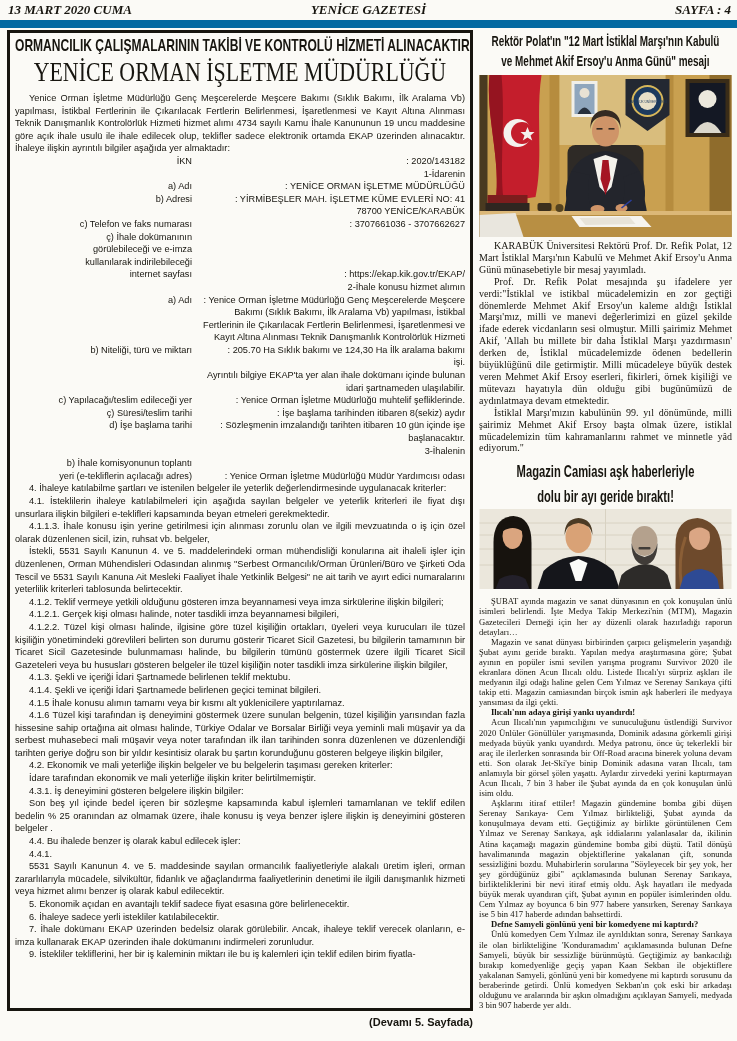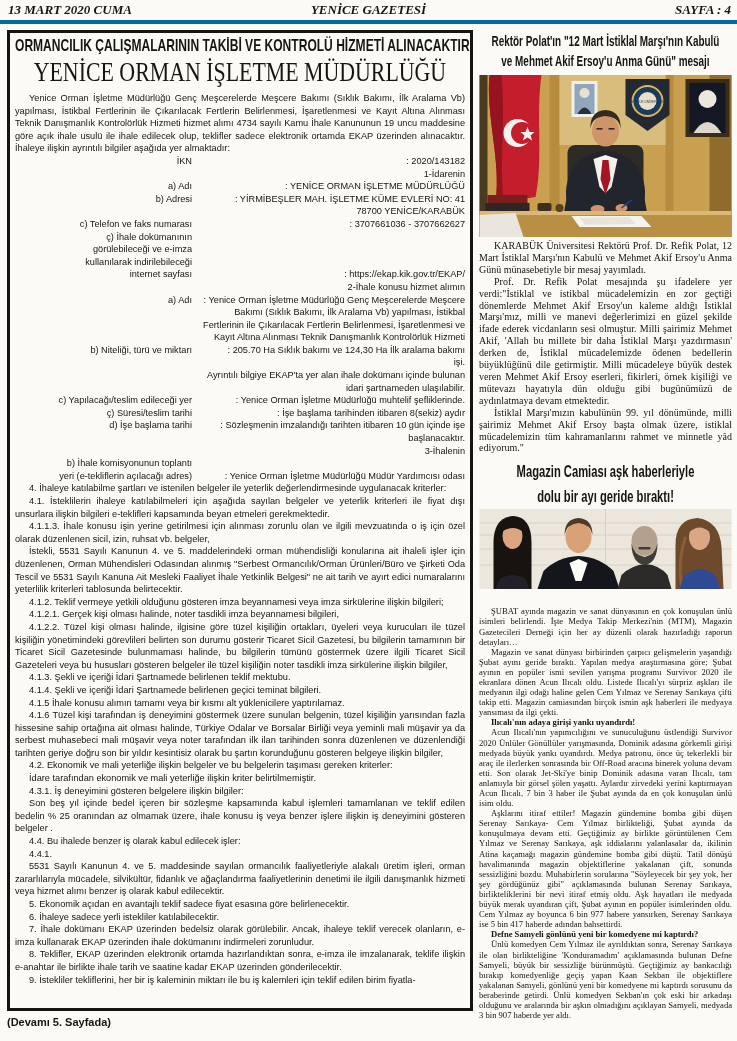--- a/index.html
+++ b/index.html
@@ -1,19 +1,19 @@
 <!DOCTYPE html>
 <html lang="tr"><head>
 <meta charset="utf-8">
 <style>
   html,body{margin:0;padding:0;background:#e9e7e1;}
   .page{position:relative;width:737px;height:1041px;background:#fbfaf6;overflow:hidden;
         color:#17150f;font-family:"Liberation Sans",sans-serif;}
   
-  .hdr{position:absolute;left:0;top:0;width:737px;height:20px;border-bottom:4px solid #0369a1;
+  .hdr{position:absolute;left:0;top:0;width:737px;height:20px;border-bottom:8px solid #0369a1;
        font:bold italic 13px/18px "Liberation Serif",serif;}
   .hdr-date{position:absolute;left:8px;top:1px;}
   .hdr-mast{position:absolute;left:50%;top:1px;transform:translateX(-50%);}
   .hdr-page{position:absolute;right:6px;top:1px;}
   
   .cond{display:inline-block;transform-origin:0 50%;white-space:nowrap;text-align:center;}
   
   .tender-box{position:absolute;left:7px;top:30px;width:466px;height:981px;box-sizing:border-box;
               border:3px solid #17150f;padding:3px 5px;overflow:hidden;
               font:9.2px/12.6px "Liberation Sans",sans-serif;text-align:justify;}
@@ -23,32 +23,32 @@
   .big-title .cond{width:128%;transform:scaleX(0.781);}
   .tpara{margin:0;text-indent:14px;}
   .info-rows{margin-left:10px;}
   .row{text-align:right;}
   .row.kv,.row.kvend{display:flex;}
   .row.kvend{align-items:flex-end;}
   .row .lbl{flex:0 0 167px;white-space:pre-line;}
   .row .val{flex:1 1 auto;padding-left:9px;text-indent:-9px;white-space:pre-line;}
   .row .val:empty{display:none;}
   .row.flat{display:block;}
-  .continuation{position:absolute;left:7px;top:1016px;width:466px;text-align:left;
+  .continuation{position:absolute;left:7px;top:1016px;width:466px;text-align:right;
                 font:bold 11px "Liberation Sans",sans-serif;}
   
   .rightcol{position:absolute;left:479px;top:31px;width:253px;}
   .h-rektor{font-weight:bold;font-size:15px;line-height:19.5px;margin-bottom:5px;}
   .h-rektor .cond{width:151%;transform:scaleX(0.662);}
   .h-magazin{font-weight:bold;font-size:17px;line-height:25px;margin-top:5px;}
   .h-magazin .cond{width:152%;transform:scaleX(0.658);}
   .photo{display:block;margin:0;}
   .a1-text{font:10px/11.9px "Liberation Serif",serif;text-align:justify;margin-top:3px;}
   .a1-text p{margin:0;text-indent:15px;}
-  .a2-text{font:8.6px/10.1px "Liberation Serif",serif;text-align:justify;margin-top:17px;}
+  .a2-text{font:8.6px/10.1px "Liberation Serif",serif;text-align:justify;margin-top:7px;}
   .a2-text p{margin:0;text-indent:12px;}
   .a2-text p.sub{font-weight:bold;}
 </style>
 </head>
 <body>
 
 <div class="page">
 
   <div class="hdr">
     <span class="hdr-date">13 MART 2020 CUMA</span>
@@ -184,21 +184,20 @@
         <p class="tpara">4.4.1.</p>
 
         <p class="tpara">5531 Sayılı Kanunun 4. ve 5. maddesinde sayılan ormancılık faaliyetleriyle alakalı üretim işleri, orman zararlılarıyla mücadele, silvikültür, fidanlık ve ağaçlandırma faaliyetlerinin denetimi ile ilgili danışmanlık hizmeti veya hizmet alımı benzer iş olarak kabul edilecektir.</p>
 
         <p class="tpara">5. Ekonomik açıdan en avantajlı teklif sadece fiyat esasına göre belirlenecektir.</p>
 
         <p class="tpara">6. İhaleye sadece yerli istekliler katılabilecektir.</p>
 
         <p class="tpara">7. İhale dokümanı EKAP üzerinden bedelsiz olarak görülebilir. Ancak, ihaleye teklif verecek olanların, e-imza kullanarak EKAP üzerinden ihale dokümanını indirmeleri zorunludur.</p>
 
-        <p class="tpara">8. Teklifler, EKAP üzerinden elektronik ortamda hazırlandıktan sonra, e-imza ile imzalanarak, teklife ilişkin e-anahtar ile birlikte ihale tarih ve saatine kadar EKAP üzerinden gönderilecektir.</p>
 
         <p class="tpara">9. İstekliler tekliflerini, her bir iş kaleminin miktarı ile bu iş kalemleri için teklif edilen birim fiyatla-</p>
       </div>
   </div>
 
   <div class="continuation">(Devamı 5. Sayfada)</div>
 
   <div class="rightcol">
 
     <div class="h-rektor">

